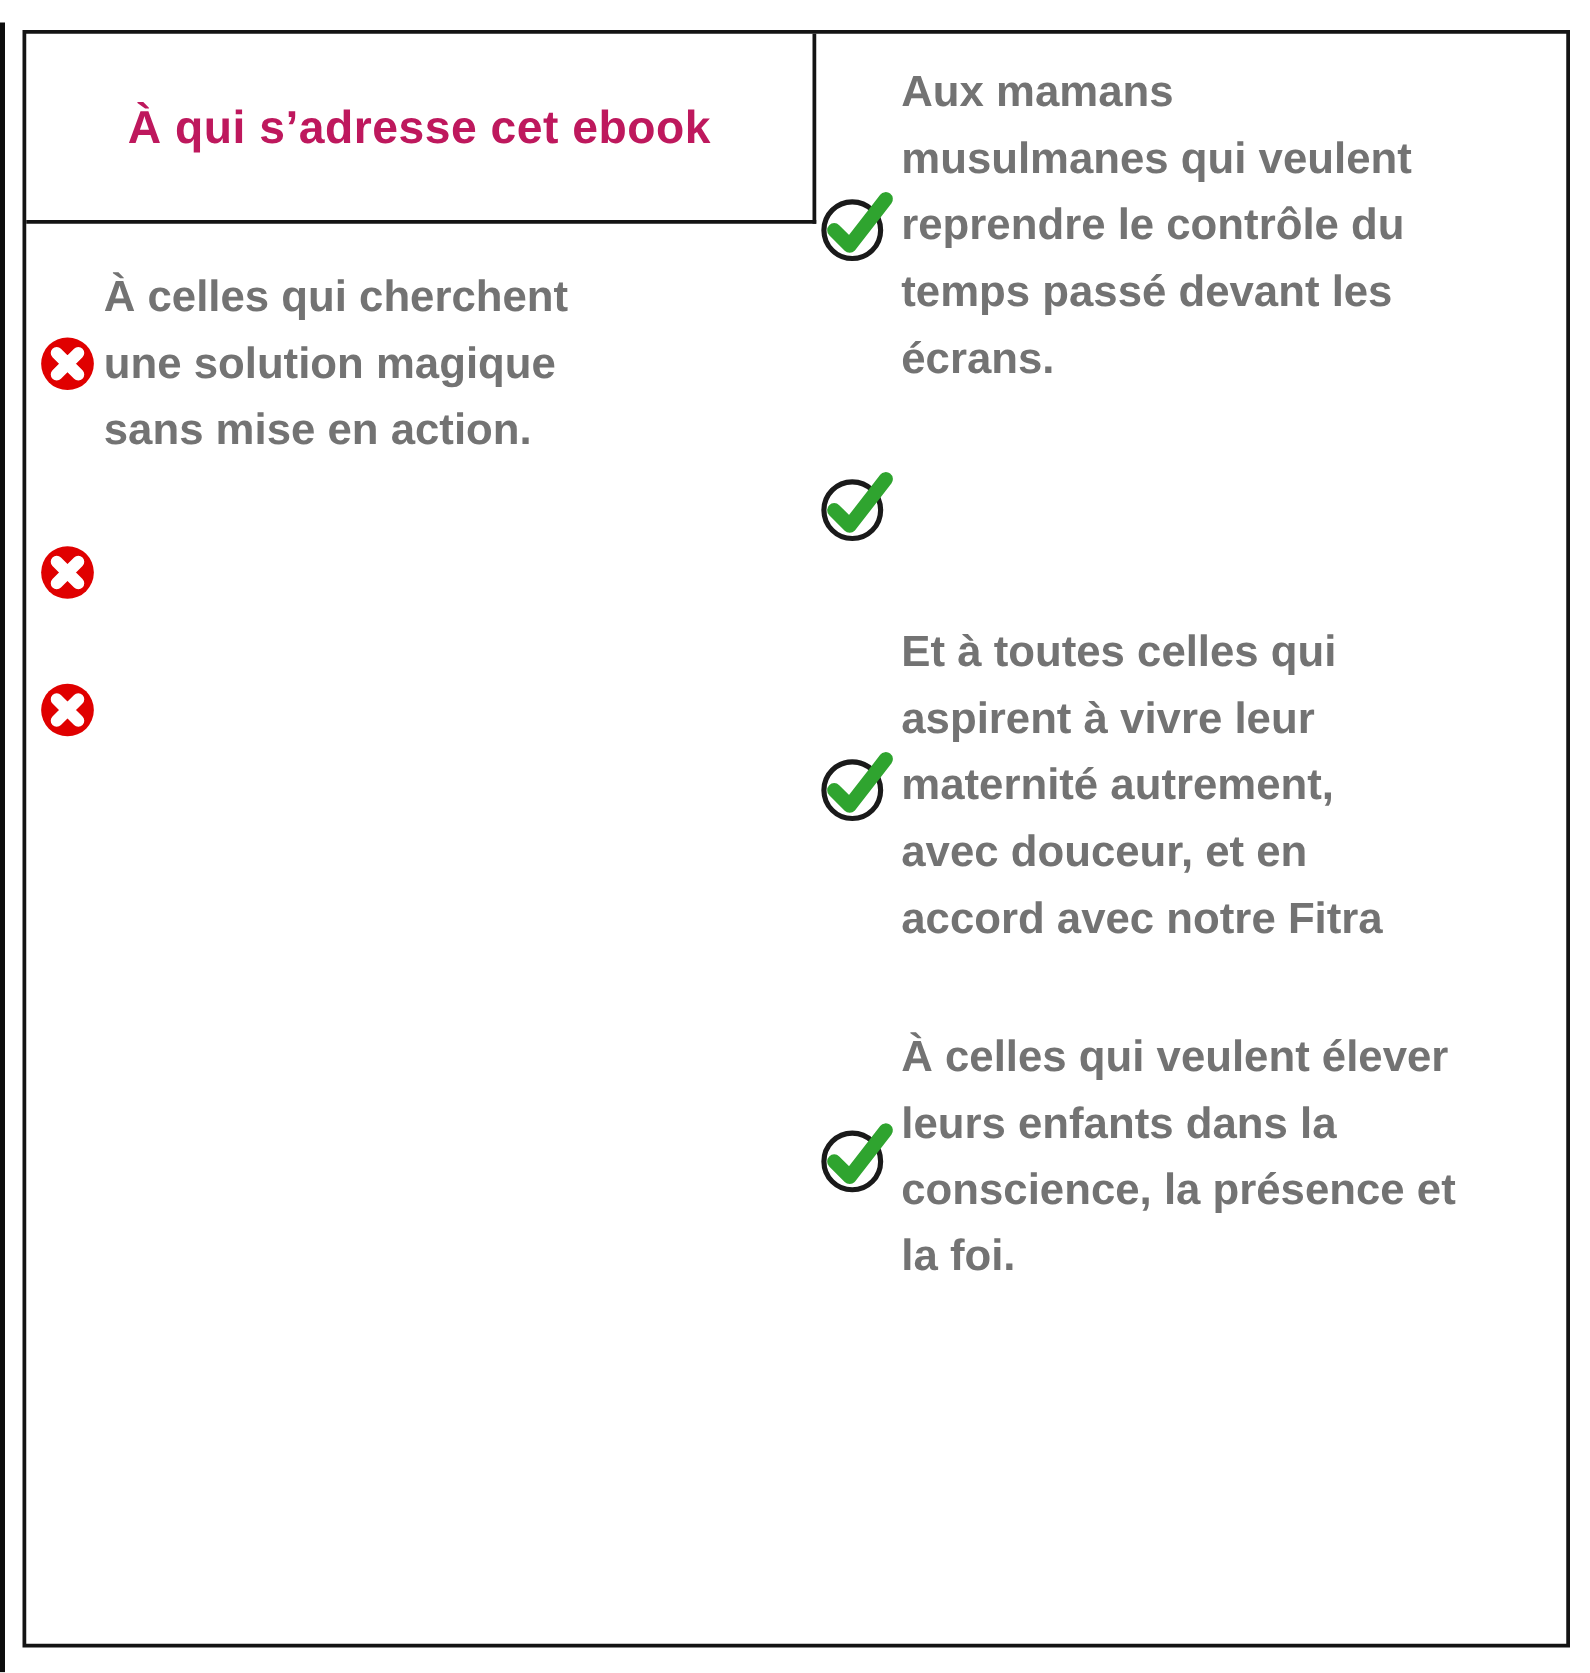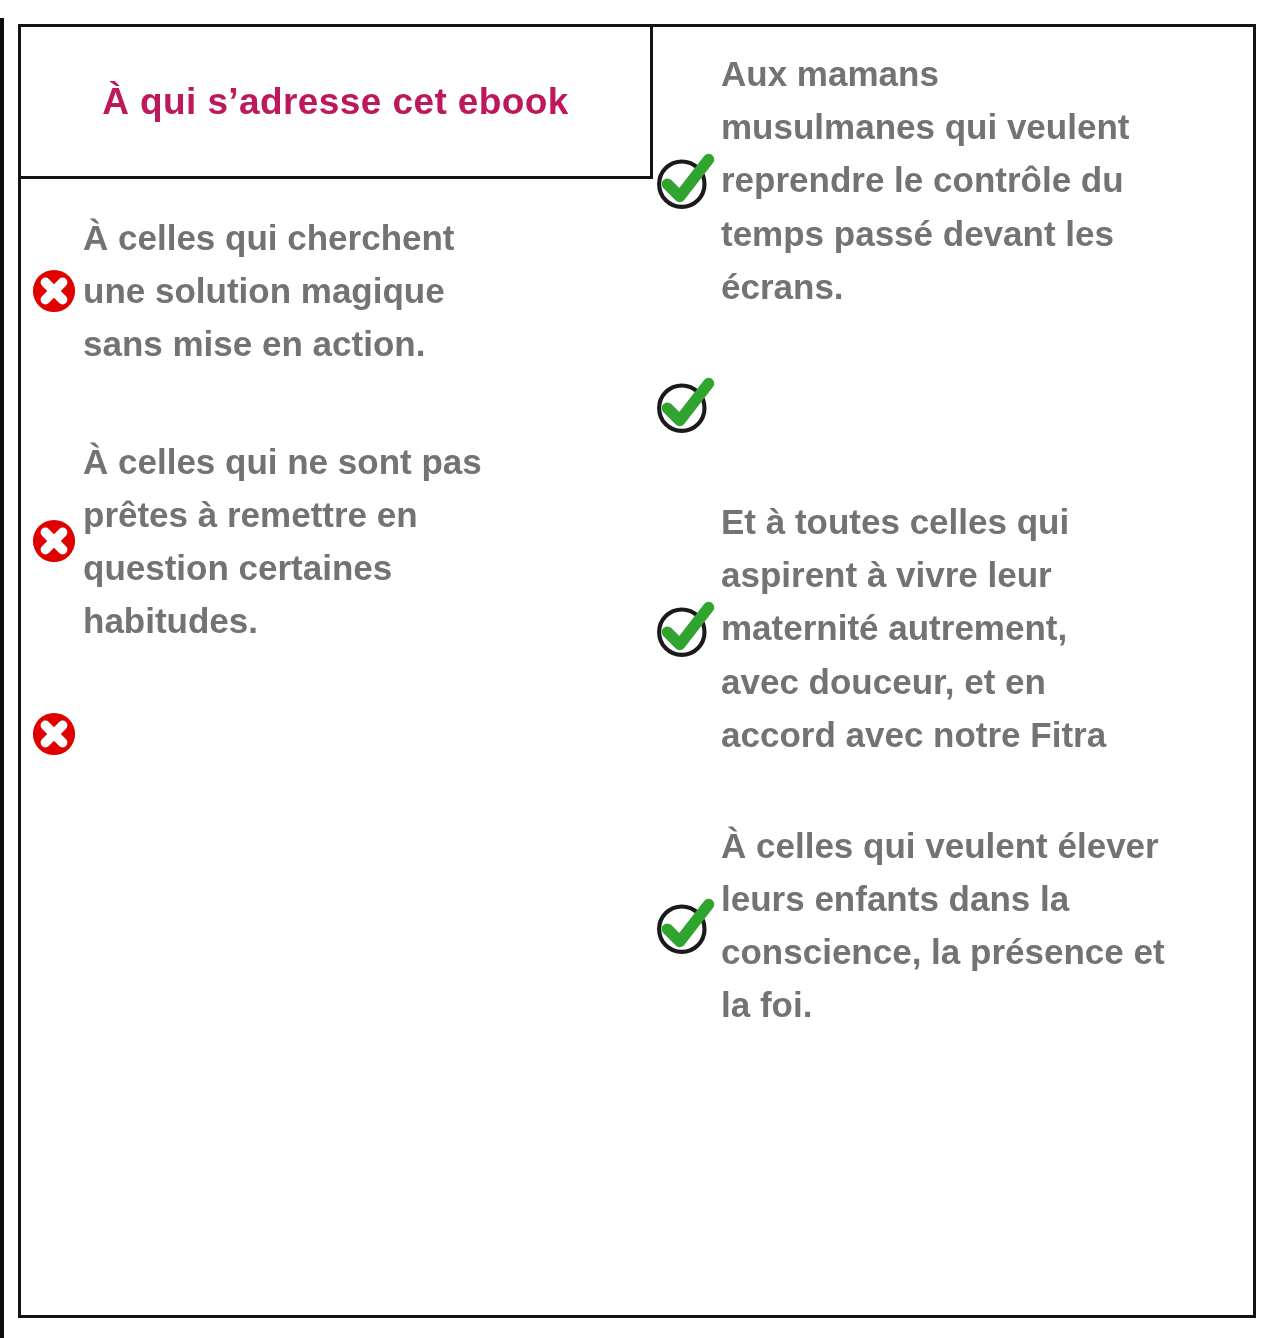--- a/index.html
+++ b/index.html
@@ -149,24 +149,20 @@
 sans mise en action.</p>
       </div>
 
       <div class="item">
         <span class="icon-wrap">
           <svg width="46" height="46" viewBox="0 0 48 48" aria-hidden="true">
             <circle cx="24" cy="24" r="22" fill="#E00000"></circle>
             <path d="M15 15 L33 33 M33 15 L15 33" stroke="#ffffff" stroke-width="10" stroke-linecap="round"></path>
           </svg>
         </span>
-        <p class="item-text">À celles qui ne sont pas
-prêtes à remettre en
-question certaines
-habitudes.</p>
       </div>
 
       <div class="item">
         <span class="icon-wrap">
           <svg width="46" height="46" viewBox="0 0 48 48" aria-hidden="true">
             <circle cx="24" cy="24" r="22" fill="#E00000"></circle>
             <path d="M15 15 L33 33 M33 15 L15 33" stroke="#ffffff" stroke-width="10" stroke-linecap="round"></path>
           </svg>
         </span>
       </div>

